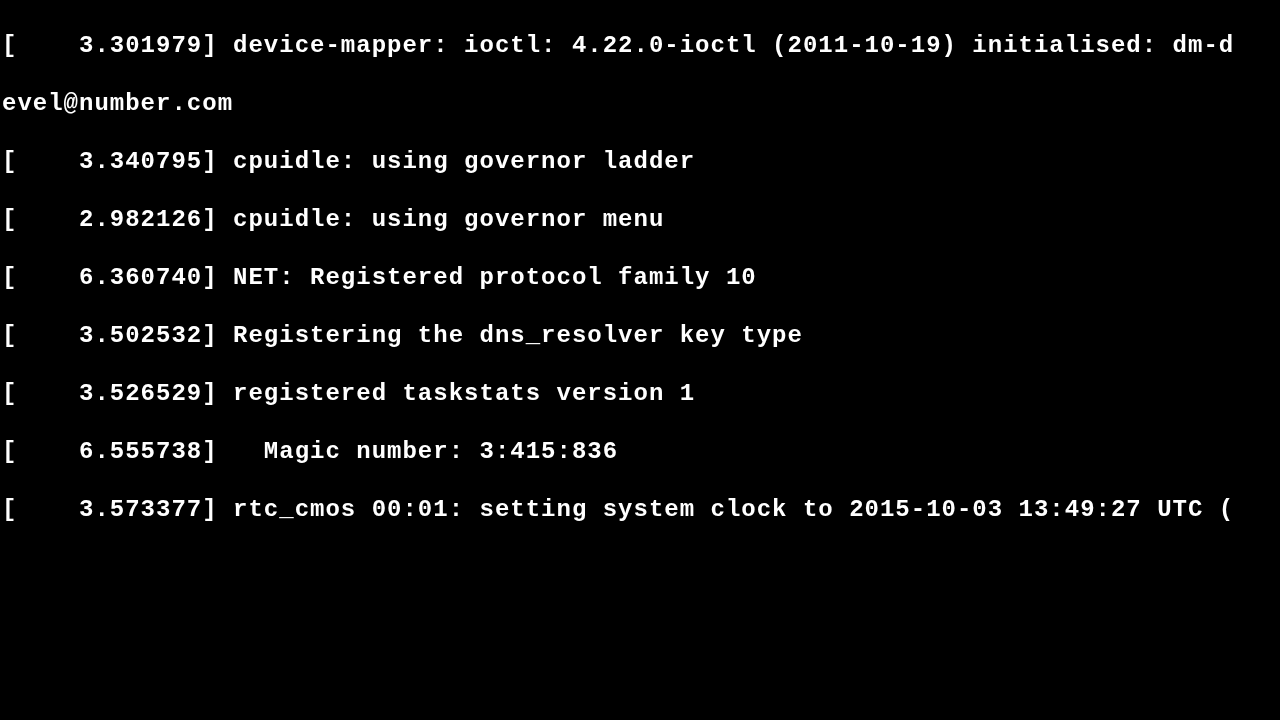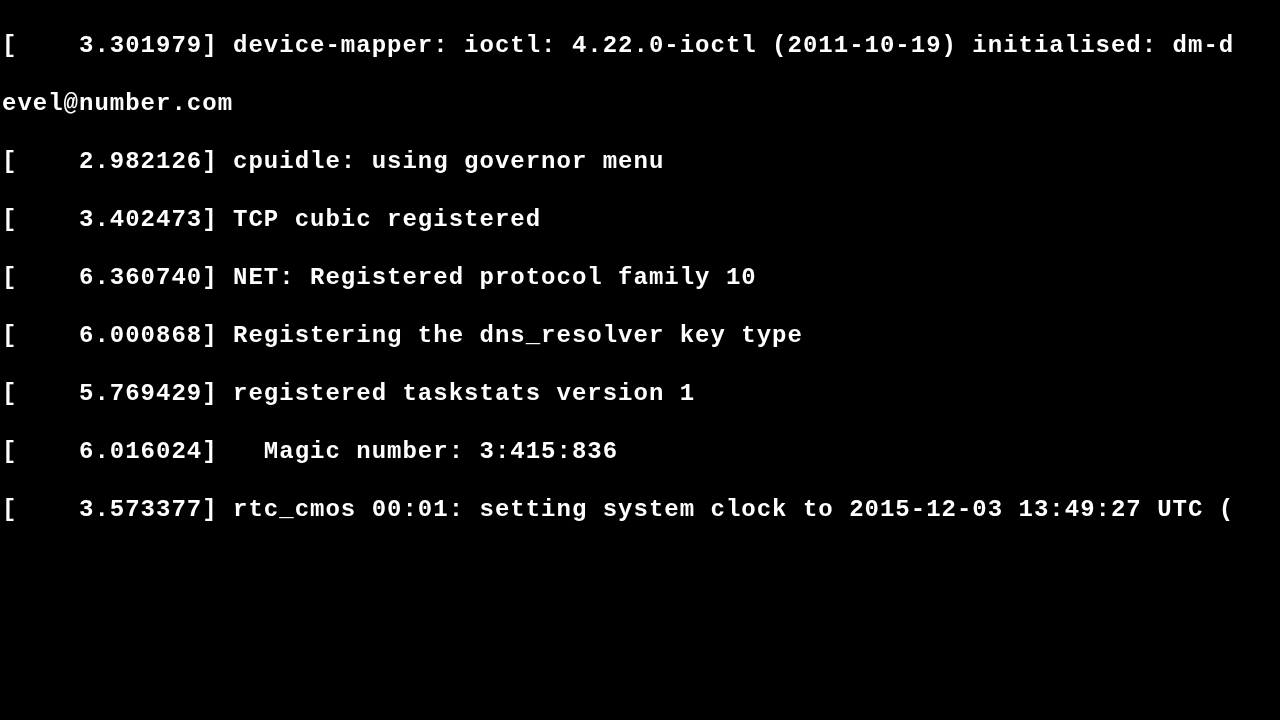--- a/index.html
+++ b/index.html
@@ -20,27 +20,27 @@
     padding: 2px 0 0 2px;
   }
   .line { display: block; font-family: Liberation Mono, monospace; }
 </style>
 </head>
 <body>
 
 <div class="console">
 <span class="line">[    3.301979] device-mapper: ioctl: 4.22.0-ioctl (2011-10-19) initialised: dm-d</span>
 <span class="line">evel@number.com</span>
+<span class="line">[    3.340795] cpuidle: using governor ladder</span>
 <span class="line">[    2.982126] cpuidle: using governor menu</span>
-<span class="line">[    3.402473] TCP cubic registered</span>
 <span class="line">[    6.360740] NET: Registered protocol family 10</span>
-<span class="line">[    6.000868] Registering the dns_resolver key type</span>
-<span class="line">[    5.769429] registered taskstats version 1</span>
-<span class="line">[    6.016024]   Magic number: 3:415:836</span>
-<span class="line">[    3.573377] rtc_cmos 00:01: setting system clock to 2015-12-03 13:49:27 UTC (</span>
+<span class="line">[    3.502532] Registering the dns_resolver key type</span>
+<span class="line">[    3.526529] registered taskstats version 1</span>
+<span class="line">[    6.555738]   Magic number: 3:415:836</span>
+<span class="line">[    3.573377] rtc_cmos 00:01: setting system clock to 2015-10-03 13:49:27 UTC (</span>
 
 
 
 
 
 
 
 <span class="line"></span>
 
 <span class="line"></span>

